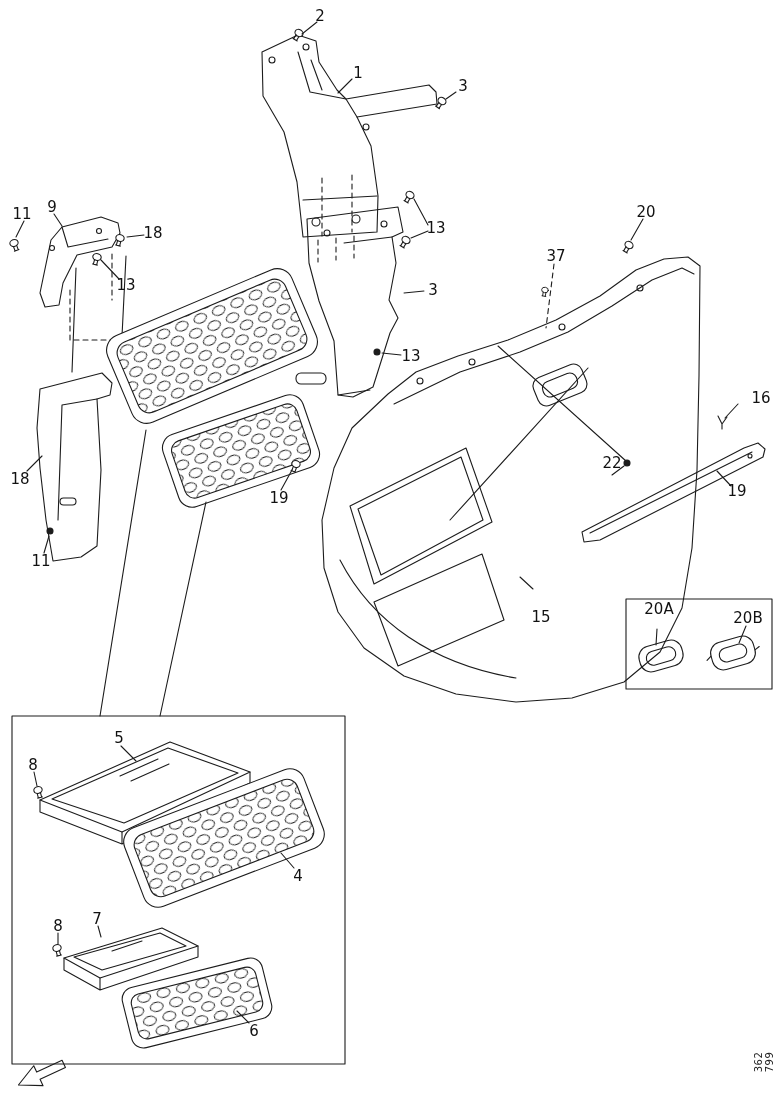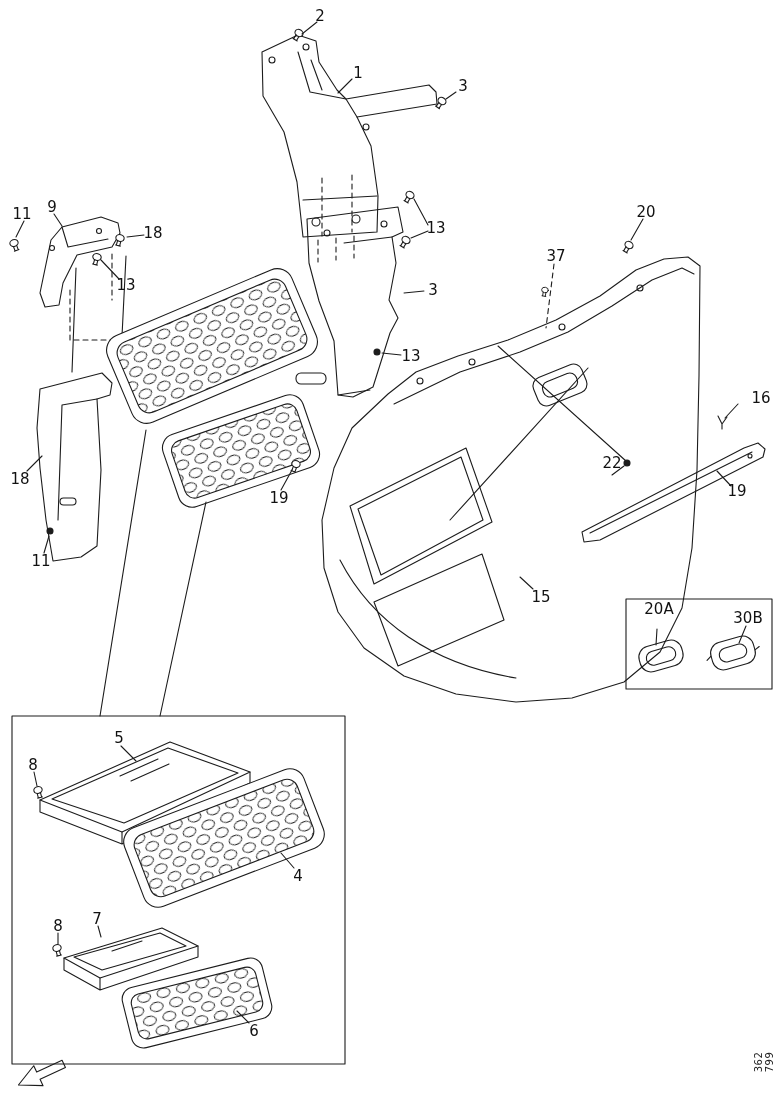--- a/index.html
+++ b/index.html
@@ -188,23 +188,23 @@
   <div class="part-label" style="left:436px;top:228px">13</div>
   <div class="part-label" style="left:556px;top:256px">37</div>
   <div class="part-label" style="left:433px;top:290px">3</div>
   <div class="part-label" style="left:411px;top:356px">13</div>
   <div class="part-label" style="left:761px;top:398px">16</div>
   <div class="part-label" style="left:20px;top:479px">18</div>
   <div class="part-label" style="left:279px;top:498px">19</div>
   <div class="part-label" style="left:612px;top:463px">22</div>
   <div class="part-label" style="left:737px;top:491px">19</div>
   <div class="part-label" style="left:41px;top:561px">11</div>
-  <div class="part-label" style="left:541px;top:597px">15</div>
+  <div class="part-label" style="left:541px;top:617px">15</div>
   <div class="part-label" style="left:659px;top:609px">20A</div>
-  <div class="part-label" style="left:748px;top:618px">30B</div>
+  <div class="part-label" style="left:748px;top:618px">20B</div>
   <div class="part-label" style="left:119px;top:738px">5</div>
   <div class="part-label" style="left:33px;top:765px">8</div>
   <div class="part-label" style="left:298px;top:876px">4</div>
   <div class="part-label" style="left:58px;top:926px">8</div>
   <div class="part-label" style="left:97px;top:919px">7</div>
   <div class="part-label" style="left:254px;top:1031px">6</div>
 
   <div class="doc-number">362 799</div>
 
 </div>

